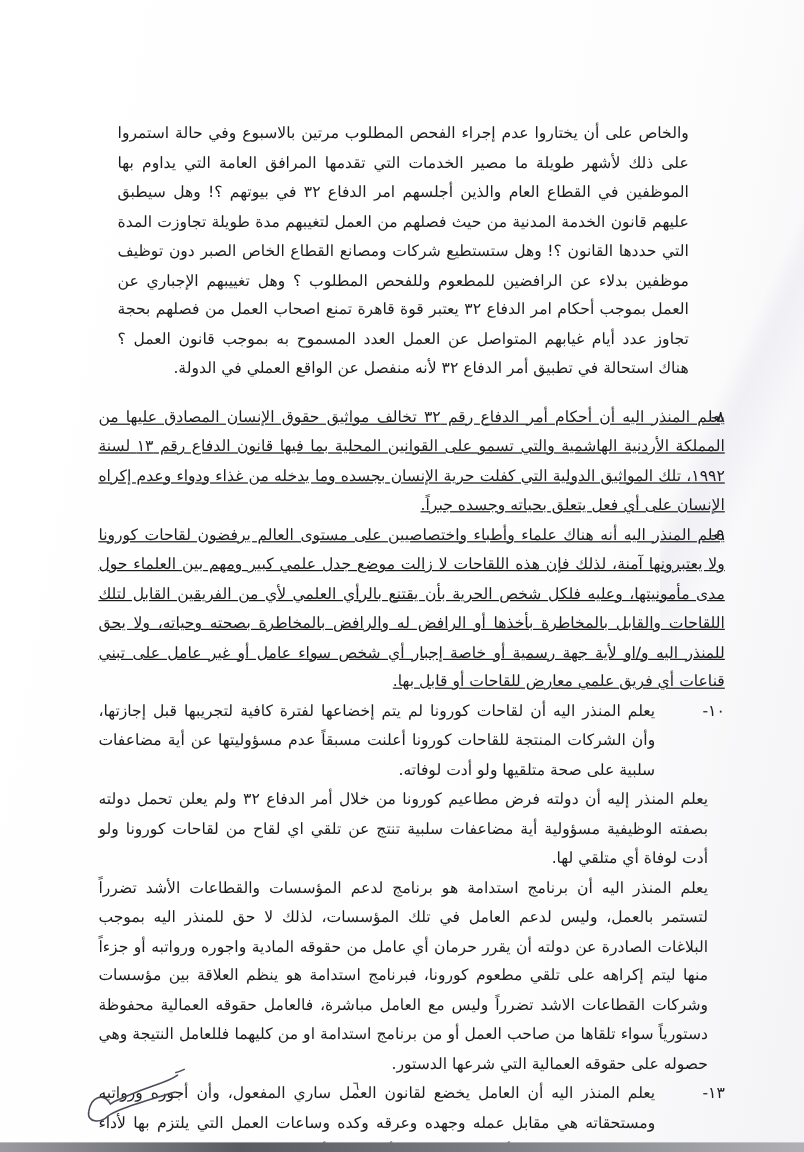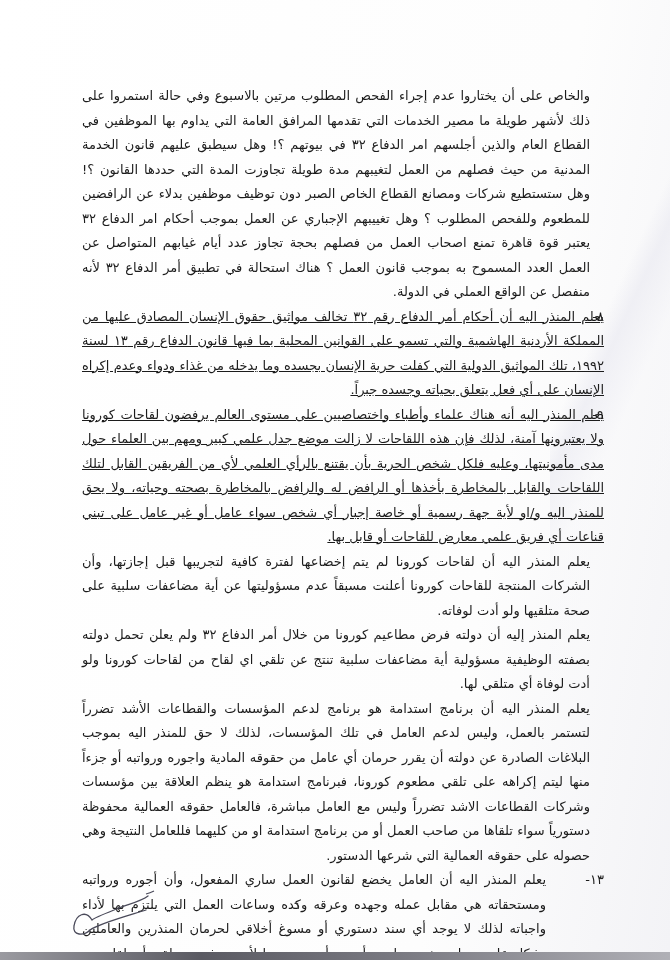--- a/index.html
+++ b/index.html
@@ -20,21 +20,21 @@
   }
   .bottom-edge {
     position: absolute; left: 0; right: 0; bottom: 0; height: 8px;
     background: linear-gradient(90deg, #9a9aa0, #5a5a62 30%, #7a7a82 60%, #b0b0b6);
   }
   .content {
     position: absolute; left: 82px; top: 84px; width: 508px;
     direction: rtl; text-align: justify;
     font-size: 13px; line-height: 24.5px; color: #1c1c1c;
   }
-  .para { margin: 0; text-align-last: right; }
+  .para { margin: 16px; text-align-last: right; }
   .item { display: flex; direction: rtl; margin: 0; }
   .item .num { flex: 0 0 auto; white-space: nowrap; }
   .item .txt { flex: 1 1 auto; text-align: justify; text-align-last: right; }
   .item.short .num { width: 0; margin-right: -14px; }
   .item.short .txt { text-indent: 0; text-decoration: underline; }
   .item.wide .num { width: 58px; margin-right: -14px; }
   .page-num {
     position: absolute; left: 294px; top: 900px; font-size: 10px; color: #333;
   }
   .signature { position: absolute; left: 70px; top: 888px; width: 110px; height: 50px; }
@@ -52,20 +52,21 @@
       <span class="num">٨-</span>
       <span class="txt">يعلم المنذر اليه أن أحكام أمر الدفاع رقم ٣٢ تخالف مواثيق حقوق الإنسان المصادق عليها من المملكة الأردنية الهاشمية والتي تسمو على القوانين المحلية بما فيها قانون الدفاع رقم ١٣ لسنة ١٩٩٢، تلك المواثيق الدولية التي كفلت حرية الإنسان بجسده وما يدخله من غذاء ودواء وعدم إكراه الإنسان على أي فعل يتعلق بحياته وجسده جبراً.</span>
     </div>
 
     <div class="item short">
       <span class="num">٩-</span>
       <span class="txt">يعلم المنذر اليه أنه هناك علماء وأطباء واختصاصيين على مستوى العالم يرفضون لقاحات كورونا ولا يعتبرونها آمنة، لذلك فإن هذه اللقاحات لا زالت موضع جدل علمي كبير ومهم بين العلماء حول مدى مأمونيتها، وعليه فلكل شخص الحرية بأن يقتنع بالرأي العلمي لأي من الفريقين القابل لتلك اللقاحات والقابل بالمخاطرة بأخذها أو الرافض له والرافض بالمخاطرة بصحته وحياته، ولا يحق للمنذر اليه و/او لأية جهة رسمية أو خاصة إجبار أي شخص سواء عامل أو غير عامل على تبني قناعات أي فريق علمي معارض للقاحات أو قابل بها.</span>
     </div>
 
     <div class="item wide">
+      <span class="num">١٠-</span>
       <span class="txt">يعلم المنذر اليه أن لقاحات كورونا لم يتم إخضاعها لفترة كافية لتجريبها قبل إجازتها، وأن الشركات المنتجة للقاحات كورونا أعلنت مسبقاً عدم مسؤوليتها عن أية مضاعفات سلبية على صحة متلقيها ولو أدت لوفاته.</span>
     </div>
 
     <div class="item wide">
       <span class="txt">يعلم المنذر إليه أن دولته فرض مطاعيم كورونا من خلال أمر الدفاع ٣٢ ولم يعلن تحمل دولته بصفته الوظيفية مسؤولية أية مضاعفات سلبية تنتج عن تلقي اي لقاح من لقاحات كورونا ولو أدت لوفاة أي متلقي لها.</span>
     </div>
 
     <div class="item wide">
       <span class="txt">يعلم المنذر اليه أن برنامج استدامة هو برنامج لدعم المؤسسات والقطاعات الأشد تضرراً لتستمر بالعمل، وليس لدعم العامل في تلك المؤسسات، لذلك لا حق للمنذر اليه بموجب البلاغات الصادرة عن دولته أن يقرر حرمان أي عامل من حقوقه المادية واجوره ورواتبه أو جزءاً منها ليتم إكراهه على تلقي مطعوم كورونا، فبرنامج استدامة هو ينظم العلاقة بين مؤسسات وشركات القطاعات الاشد تضرراً وليس مع العامل مباشرة، فالعامل حقوقه العمالية محفوظة دستورياً سواء تلقاها من صاحب العمل أو من برنامج استدامة او من كليهما فللعامل النتيجة وهي حصوله على حقوقه العمالية التي شرعها الدستور.</span>
     </div>

